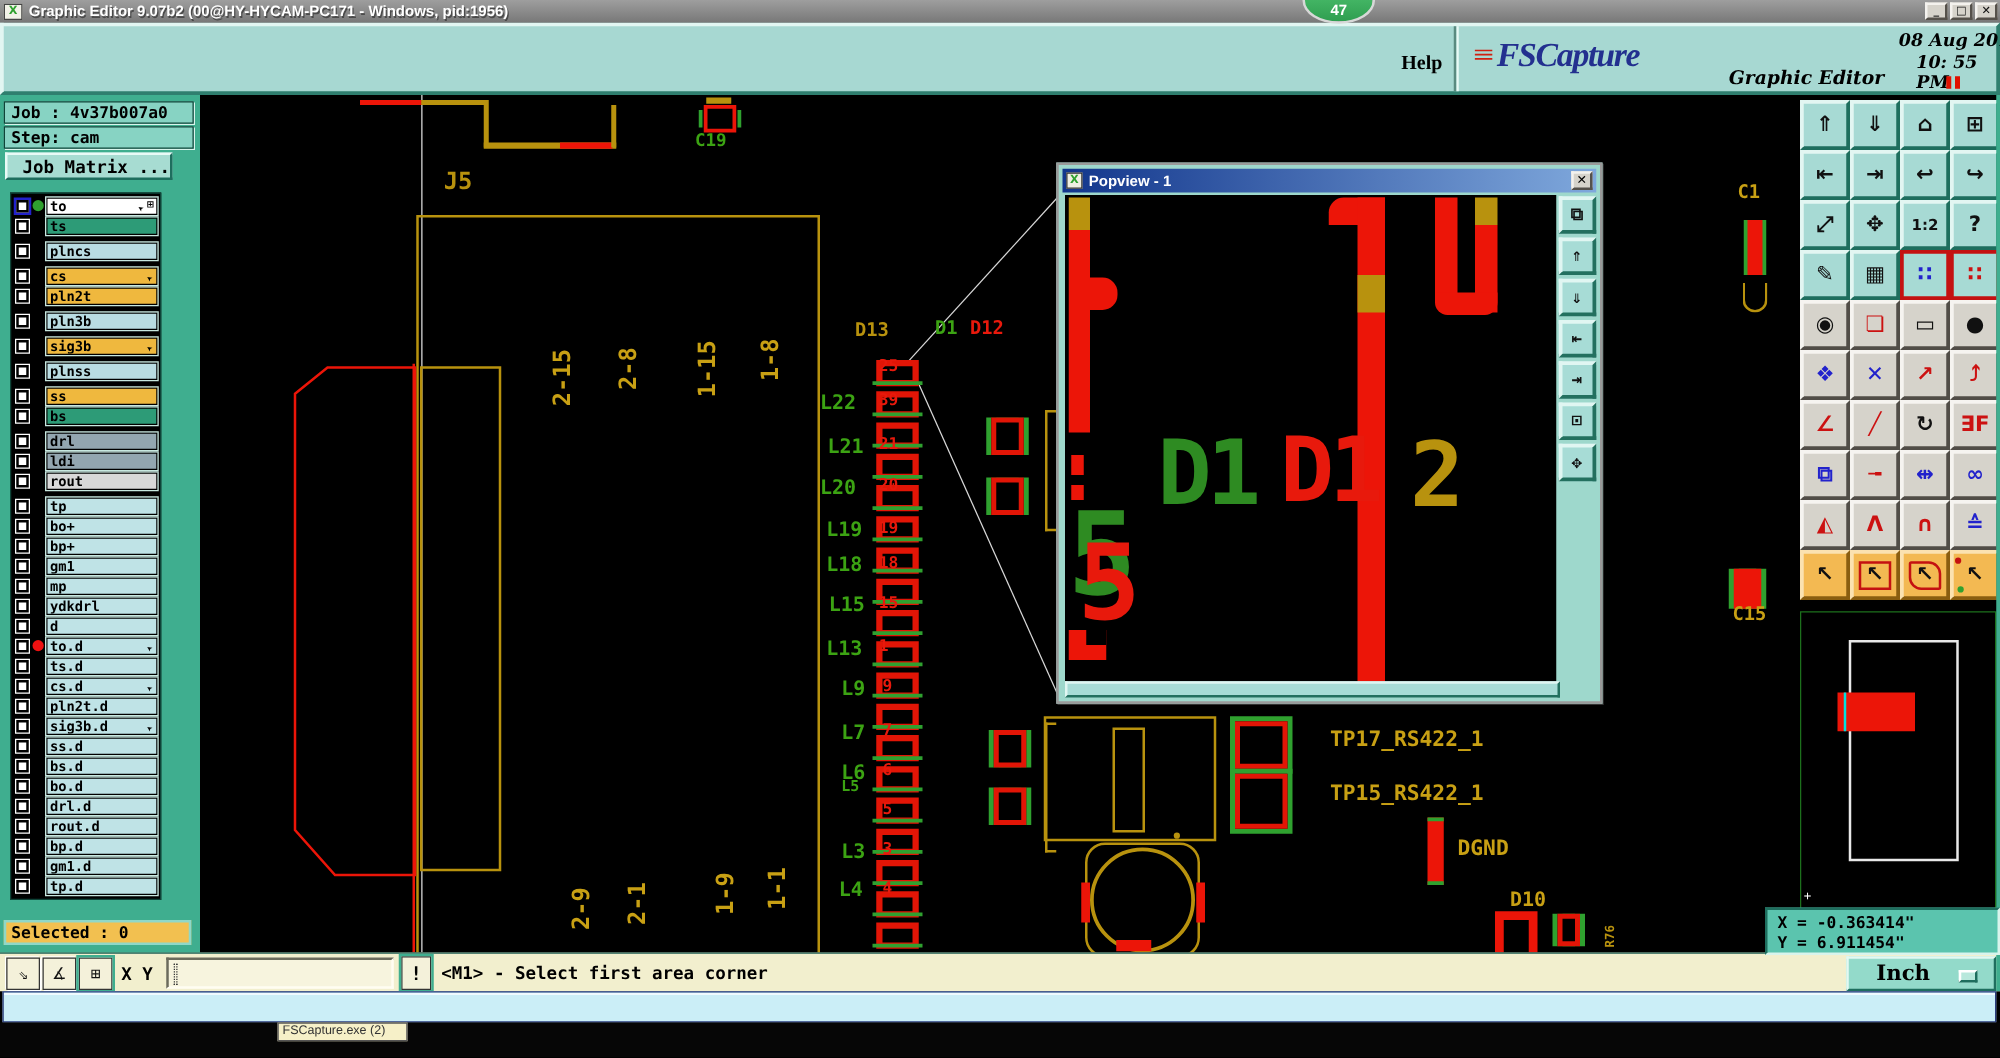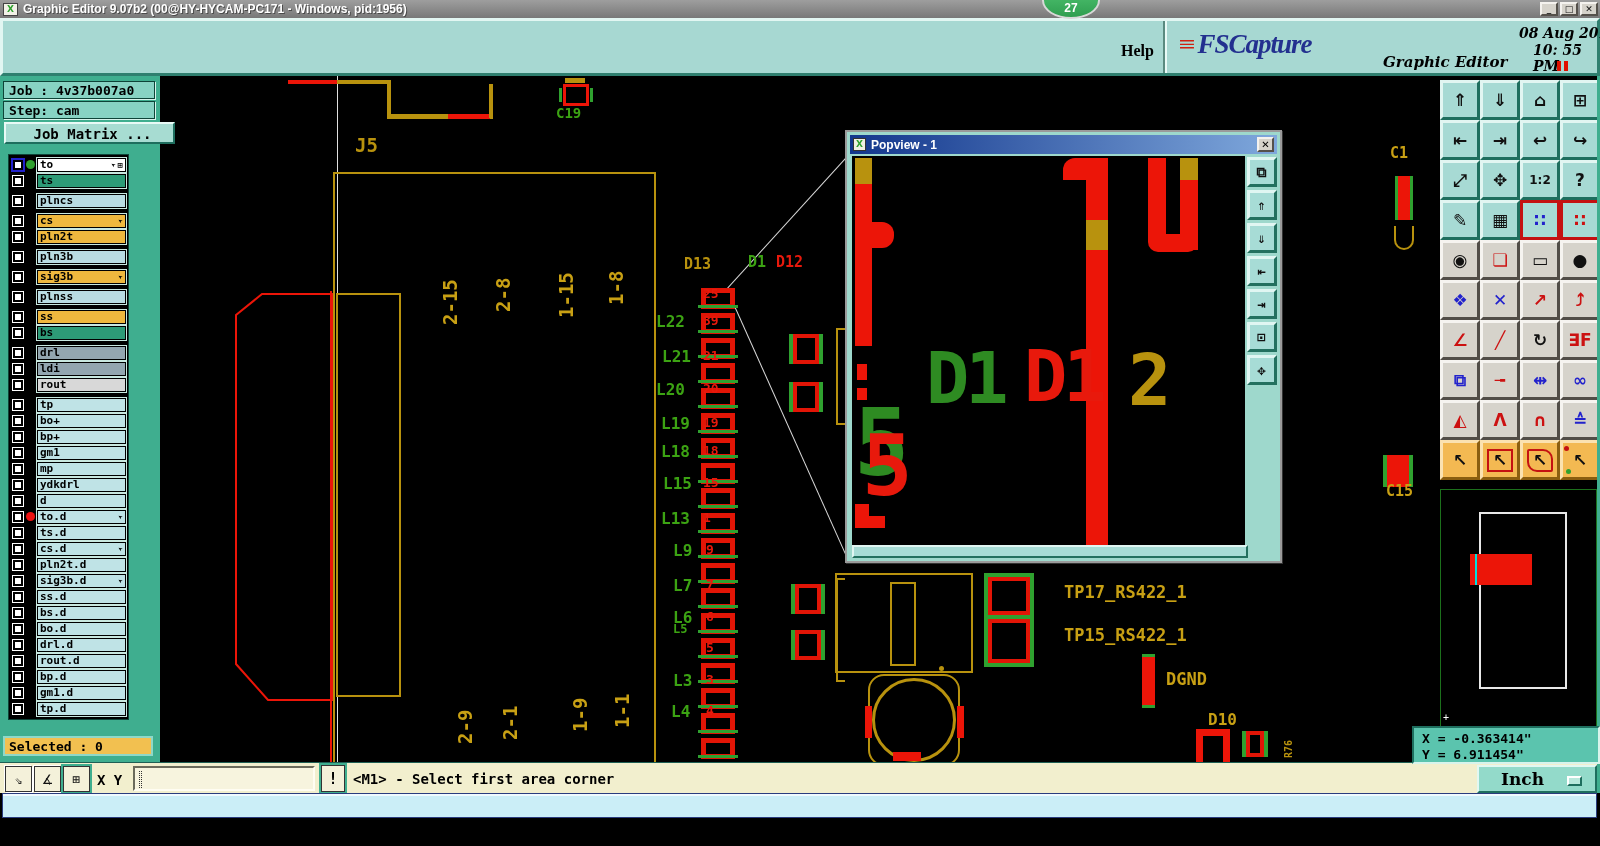--- a/index.html
+++ b/index.html
@@ -27,28 +27,28 @@
 .product{position:absolute;left:158px;top:2px;font:bold 25px "DejaVu Serif",serif;color:#000;}
 .subtitle{position:absolute;left:212px;top:32px;font:bold italic 15px "DejaVu Serif",serif;color:#000;}
 .bdate{position:absolute;left:348px;top:4px;font:bold italic 14px "DejaVu Serif",serif;white-space:nowrap;}
 .btime{position:absolute;left:362px;top:21px;font:bold italic 14px "DejaVu Serif",serif;}
 .pausebars{position:absolute;left:386px;top:40px;display:flex;gap:3px;}
 .pausebars i{width:4px;height:10px;background:#E01000;}
 
 
 .leftpanel{position:absolute;left:0;top:76px;width:160px;height:686px;background:#3FAE8F;z-index:35;}
 .pbox{position:absolute;left:3px;width:152px;height:18px;background:#87D3C3;border:1px solid #0E4438;box-shadow:1px 1px 0 #D8F4EC;font:bold 13px "DejaVu Sans Mono",monospace;color:#000;padding:1px 0 0 5px;}
-.jmx{position:absolute;left:4px;top:46px;width:171px;height:22px;background:#A7DCD2;border:2px solid;border-color:#E8FAF6 #1E6E5E #1E6E5E #E8FAF6;font:bold 14px "DejaVu Sans Mono",monospace;text-align:center;padding:2px 0 16px 6px;color:#000;}
+.jmx{position:absolute;left:4px;top:46px;width:134px;height:22px;background:#A7DCD2;border:2px solid;border-color:#E8FAF6 #1E6E5E #1E6E5E #E8FAF6;font:bold 14px "DejaVu Sans Mono",monospace;text-align:right;padding:2px 0 16px 6px;color:#000;}
 .layerlist{position:absolute;left:8px;top:78px;width:121px;border:1px solid #0E4438;background:#000;padding:2px 2px 2px 2px;}
 .lrow{display:flex;align-items:center;height:15px;margin-bottom:1px;background:#000;}
 .lgap{margin-top:5px;}
 .lcb{width:10px;height:10px;min-width:10px;background:#fff;border:2px solid #000;box-shadow:0 0 0 1px #fff;margin:0 3px 0 2px;}
 .lcb-a{box-shadow:0 0 0 2px #2222CC;}
 .ldot{width:9px;height:9px;min-width:9px;border-radius:50%;margin-right:2px;}
-.lbar{flex:1;height:14px;border:1px solid #000;outline:1px solid #C8E8E0;font:bold 11px "DejaVu Sans Mono",monospace;display:flex;align-items:center;padding:0 2px;color:#000;overflow:hidden;}
+.lbar{flex:1;height:14px;border:1px solid #000;outline:1px solid #C8E8E0;font:bold 11px "DejaVu Sans Mono",monospace;display:flex;padding:0 2px;color:#000;overflow:hidden;}
 .lb-white{background:#FFFFFF}.lb-teal{background:#2D9B77}.lb-blue{background:#B9DCE2}
 .lb-orange{background:#EFB83E}.lb-gray{background:#93A6B0}.lb-lgray{background:#D8D8D8}.lb-cyan{background:#BFE3E6}
 .lcur{margin-left:auto;font-size:8px;transform:rotate(215deg);color:#000;}
 .lgrid{font-size:9px;margin-left:2px;color:#000;}
 .selbar{position:absolute;left:3px;top:660px;width:150px;height:20px;background:#F2C050;border:2px solid #8FD8C8;font:bold 13px "DejaVu Sans Mono",monospace;padding:1px 4px;color:#000;}
 
 
 .canvas{position:absolute;left:160px;top:76px;width:1280px;height:686px;background:#000;overflow:hidden;z-index:10;}
 .cv{position:absolute;}
 .clabel{position:absolute;font-family:"DejaVu Sans Mono",monospace;font-weight:bold;white-space:pre;line-height:1;z-index:5;}
@@ -301,21 +301,21 @@
   <div class="titlebar">
     <span class="appicon">X</span>
     <span class="tb-title">Graphic Editor 9.07b2 (00@HY-HYCAM-PC171 - Windows, pid:1956)</span>
     <span class="winctl">
         <span class="winbtn">_</span>
         <span class="winbtn">□</span>
         <span class="winbtn">✕</span>
       </span>
   </div>
   <div class="badge63">
-    <span>27</span>
+    <span>47</span>
   </div>
 
   <div class="menubar">
     <div class="helpitem menu-item">Help</div>
     <div class="brandsep"></div>
     <div class="brand">
       <div class="logo">
         <span class="arrows">≡</span>
         <span>FSCapture</span>
       </div>
@@ -721,15 +721,18 @@
     </div>
     <div class="bang">!</div>
     <div class="msg">&lt;M1&gt; - Select first area corner</div>
     <div class="inch">
       <span>Inch</span>
       <span class="inchmini"></span>
     </div>
   </div>
 
   <div class="cstrip"></div>
+  <div class="taskbar">
+    <div class="tooltip">FSCapture.exe (2)</div>
+  </div>
   <div class="redge"></div>
 
 </div>
 
 </body></html>

